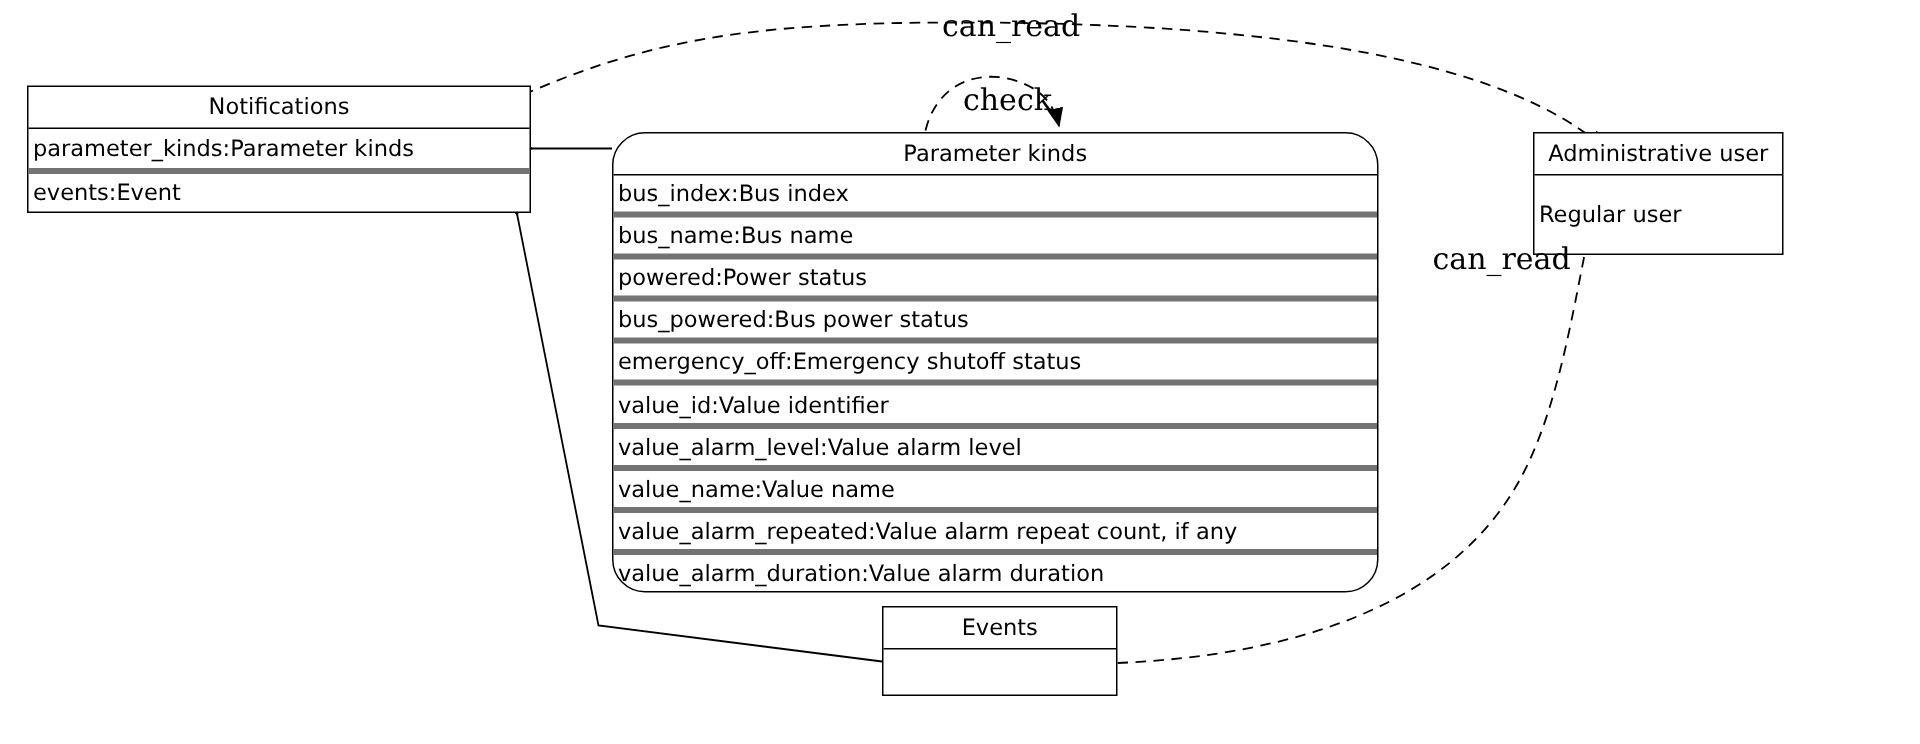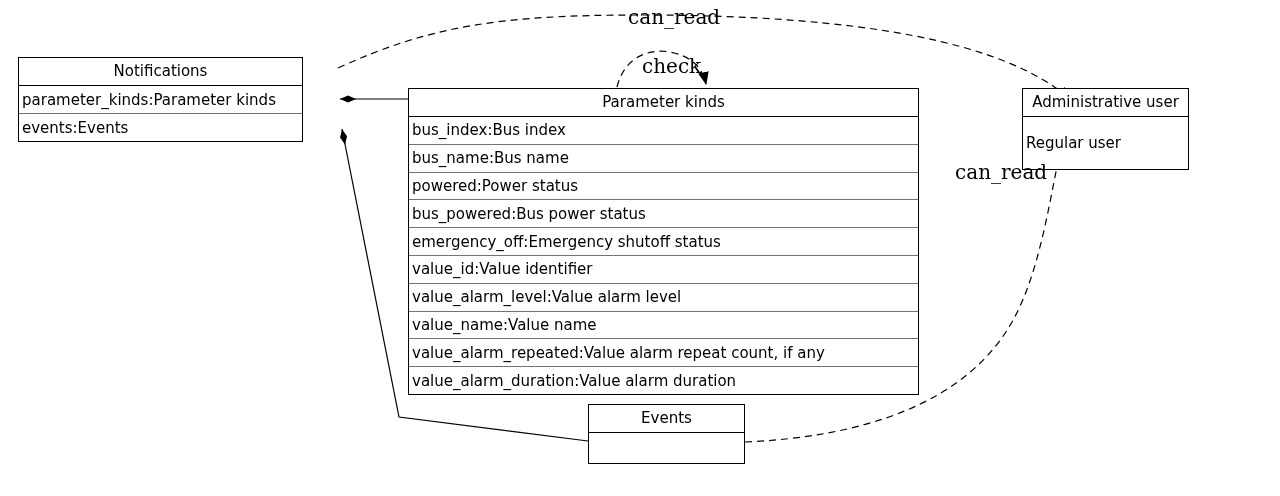--- a/index.html
+++ b/index.html
@@ -2,25 +2,25 @@
 <html><head>
 <meta charset="utf-8">
 <style>
   * { margin:0; padding:0; box-sizing:border-box; }
   html,body { background:#ffffff; }
   body { width:1280px; height:496px; font-family:"DejaVu Sans", sans-serif; color:#000; }
   .canvas { position:relative; width:1280px; height:496px; background:#ffffff; overflow:hidden; }
 
   .node { position:absolute; background:#ffffff; border:1px solid #000; display:flex; flex-direction:column; }
   .node-title { text-align:center; border-bottom:1px solid #000; font-size:15px; height:28px; line-height:27px; white-space:nowrap; overflow:hidden; flex:0 0 28px; }
-  .node-row { font-size:15px; padding:0 3px; border-bottom:1px solid #737373; white-space:nowrap; overflow:hidden; flex:1; display:flex; align-items:center; }
+  .node-row { font-size:15px; padding:0 3px; border-bottom:4px solid #737373; white-space:nowrap; overflow:hidden; flex:1; display:flex; align-items:center; }
   .node-row:last-child { border-bottom:none; }
 
-  #node-notifications { left:18px;  top:57px;  width:285px; height:85px; }
-  #node-parameter-kinds { left:408px; top:88px; width:511px; height:307px; }
+  #node-notifications { left:18px;  top:57px;  width:336px; height:85px; }
+  #node-parameter-kinds { left:408px; top:88px; width:511px; height:307px;border-radius:22px; }
   #node-admin { left:1022px; top:88px; width:167px; height:82px; }
   #node-events { left:588px; top:404px; width:157px; height:60px; }
   #node-events .node-title { flex:0 0 28px; }
 
   svg.edges { position:absolute; left:0; top:0; width:1280px; height:496px; pointer-events:none; }
   .edge { stroke:#000; stroke-width:1.2; fill:none; }
   .edge.dashed { stroke-dasharray:7 5; }
 
   .edge-label { position:absolute; font-family:"DejaVu Serif", serif; font-size:20px; color:#000; white-space:nowrap; }
   #label-can-read-top { left:628px; top:5px; }
@@ -49,21 +49,21 @@
     <path class="edge dashed" d="M 745 442 C 860 437 965 405 1012 322 C 1045 264 1052 175 1070 108" marker-end="url(#arrowhead)"></path>
 
     <path class="edge" d="M 340 99 L 408 99" marker-start="url(#diamond)"></path>
 
     <path class="edge" d="M 342 129 L 399 417 L 588 441" marker-start="url(#diamond)"></path>
   </svg>
 
   <div class="node" id="node-notifications">
     <div class="node-title">Notifications</div>
     <div class="node-row">parameter_kinds:Parameter kinds</div>
-    <div class="node-row">events:Events</div>
+    <div class="node-row">events:Event</div>
   </div>
 
   <div class="node" id="node-parameter-kinds">
     <div class="node-title">Parameter kinds</div>
     <div class="node-row">bus_index:Bus index</div>
     <div class="node-row">bus_name:Bus name</div>
     <div class="node-row">powered:Power status</div>
     <div class="node-row">bus_powered:Bus power status</div>
     <div class="node-row">emergency_off:Emergency shutoff status</div>
     <div class="node-row">value_id:Value identifier</div>

